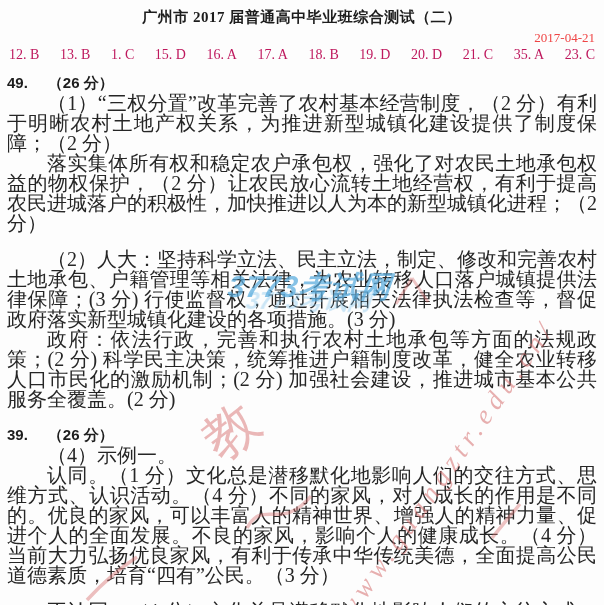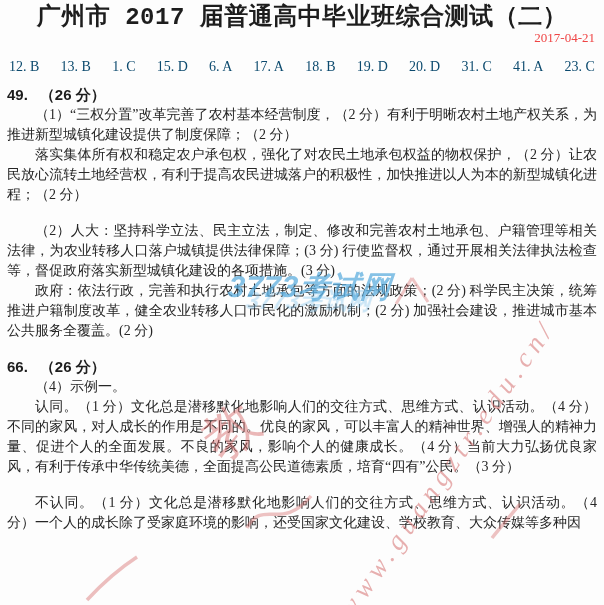--- a/index.html
+++ b/index.html
@@ -7,39 +7,39 @@
     position:relative;
     width:604px;height:605px;
     background:#fdfdfd;
     overflow:hidden;
     font-family:"Liberation Serif","DejaVu Serif",serif;
     color:#232323;
     margin:0 auto;
   }
   .content{position:relative;z-index:1;padding:6px 7px 0 7px;}
   .title1,.title2{
-    font-family:Liberation Mono, monospace;
-    font-weight:bold;font-size:24px;line-height:23px;text-align:center;
+    font-family:Liberation Serif, serif;
+    font-weight:bold;font-size:15px;line-height:23px;text-align:center;
     letter-spacing:0.5px;color:#1d1d1d;
   }
   .date-line{text-align:right;font-size:13px;line-height:15px;margin-top:1px;padding-right:2px;color:#ef4444;}
   .answers-row{
     display:flex;justify-content:space-between;
-    font-size:14px;line-height:16px;margin-top:14px;color:#0c4a6e;
+    font-size:14px;line-height:16px;margin-top:2px;color:#be185d;
     padding:0 2px;
   }
   .sec{margin-top:10px;}
   .sec39{margin-top:16px;}
   .sec-h{
     font-family:"Liberation Sans","DejaVu Sans",sans-serif;
     font-weight:bold;font-size:15px;line-height:20px;color:#1d1d1d;
   }
-  .sec-h .score{margin-left:12px;}
+  .sec-h .score{margin-left:20px;}
   .para{
-    margin:0;font-size:14px;line-height:20px;
+    margin:0;font-size:20px;line-height:20px;
     text-indent:2em;text-align:justify;word-break:break-all;
     color:#262626;
   }
   .vgap{height:16px;}
   
   .wm{position:absolute;left:0;top:0;width:604px;height:605px;z-index:2;pointer-events:none;}
   .wm-blue{
     position:absolute;left:228px;top:270px;
     font-family:"Liberation Sans","DejaVu Sans",sans-serif;
     font-weight:bold;font-style:italic;font-size:30px;line-height:34px;
@@ -77,44 +77,44 @@
   <div class="content">
 
     <div class="title1">广州市 2017 届普通高中毕业班综合测试（二）</div>
     <div class="date-line">2017-04-21</div>
 
     <div class="answers-row">
       <span>12. B</span>
       <span>13. B</span>
       <span>1. C</span>
       <span>15. D</span>
-      <span>6. A</span>
+      <span>16. A</span>
       <span>17. A</span>
       <span>18. B</span>
       <span>19. D</span>
       <span>20. D</span>
-      <span>31. C</span>
-      <span>41. A</span>
+      <span>21. C</span>
+      <span>35. A</span>
       <span>23. C</span>
     </div>
 
     <section class="sec">
       <div class="sec-h">
         <span>49.</span><span class="score">（26 分）</span>
       </div>
       <p class="para">（1）“三权分置”改革完善了农村基本经营制度，（2 分）有利于明晰农村土地产权关系，为推进新型城镇化建设提供了制度保障；（2 分）</p>
       <p class="para">落实集体所有权和稳定农户承包权，强化了对农民土地承包权益的物权保护，（2 分）让农民放心流转土地经营权，有利于提高农民进城落户的积极性，加快推进以人为本的新型城镇化进程；（2 分）</p>
       <div class="vgap"></div>
       <p class="para">（2）人大：坚持科学立法、民主立法，制定、修改和完善农村土地承包、户籍管理等相关法律，为农业转移人口落户城镇提供法律保障；(3 分) 行使监督权，通过开展相关法律执法检查等，督促政府落实新型城镇化建设的各项措施。(3 分)</p>
       <p class="para">政府：依法行政，完善和执行农村土地承包等方面的法规政策；(2 分) 科学民主决策，统筹推进户籍制度改革，健全农业转移人口市民化的激励机制；(2 分) 加强社会建设，推进城市基本公共服务全覆盖。(2 分)</p>
     </section>
 
     <section class="sec sec39">
       <div class="sec-h">
-        <span>66.</span><span class="score">（26 分）</span>
+        <span>39.</span><span class="score">（26 分）</span>
       </div>
       <p class="para">（4）示例一。</p>
       <p class="para">认同。（1 分）文化总是潜移默化地影响人们的交往方式、思维方式、认识活动。（4 分）不同的家风，对人成长的作用是不同的。优良的家风，可以丰富人的精神世界、增强人的精神力量、促进个人的全面发展。不良的家风，影响个人的健康成长。（4 分）当前大力弘扬优良家风，有利于传承中华传统美德，全面提高公民道德素质，培育“四有”公民。（3 分）</p>
       <div class="vgap"></div>
       <p class="para">不认同。（1 分）文化总是潜移默化地影响人们的交往方式、思维方式、认识活动。（4 分）一个人的成长除了受家庭环境的影响，还受国家文化建设、学校教育、大众传媒等多种因</p>
     </section>
 
   </div>
 
   <div class="wm">

